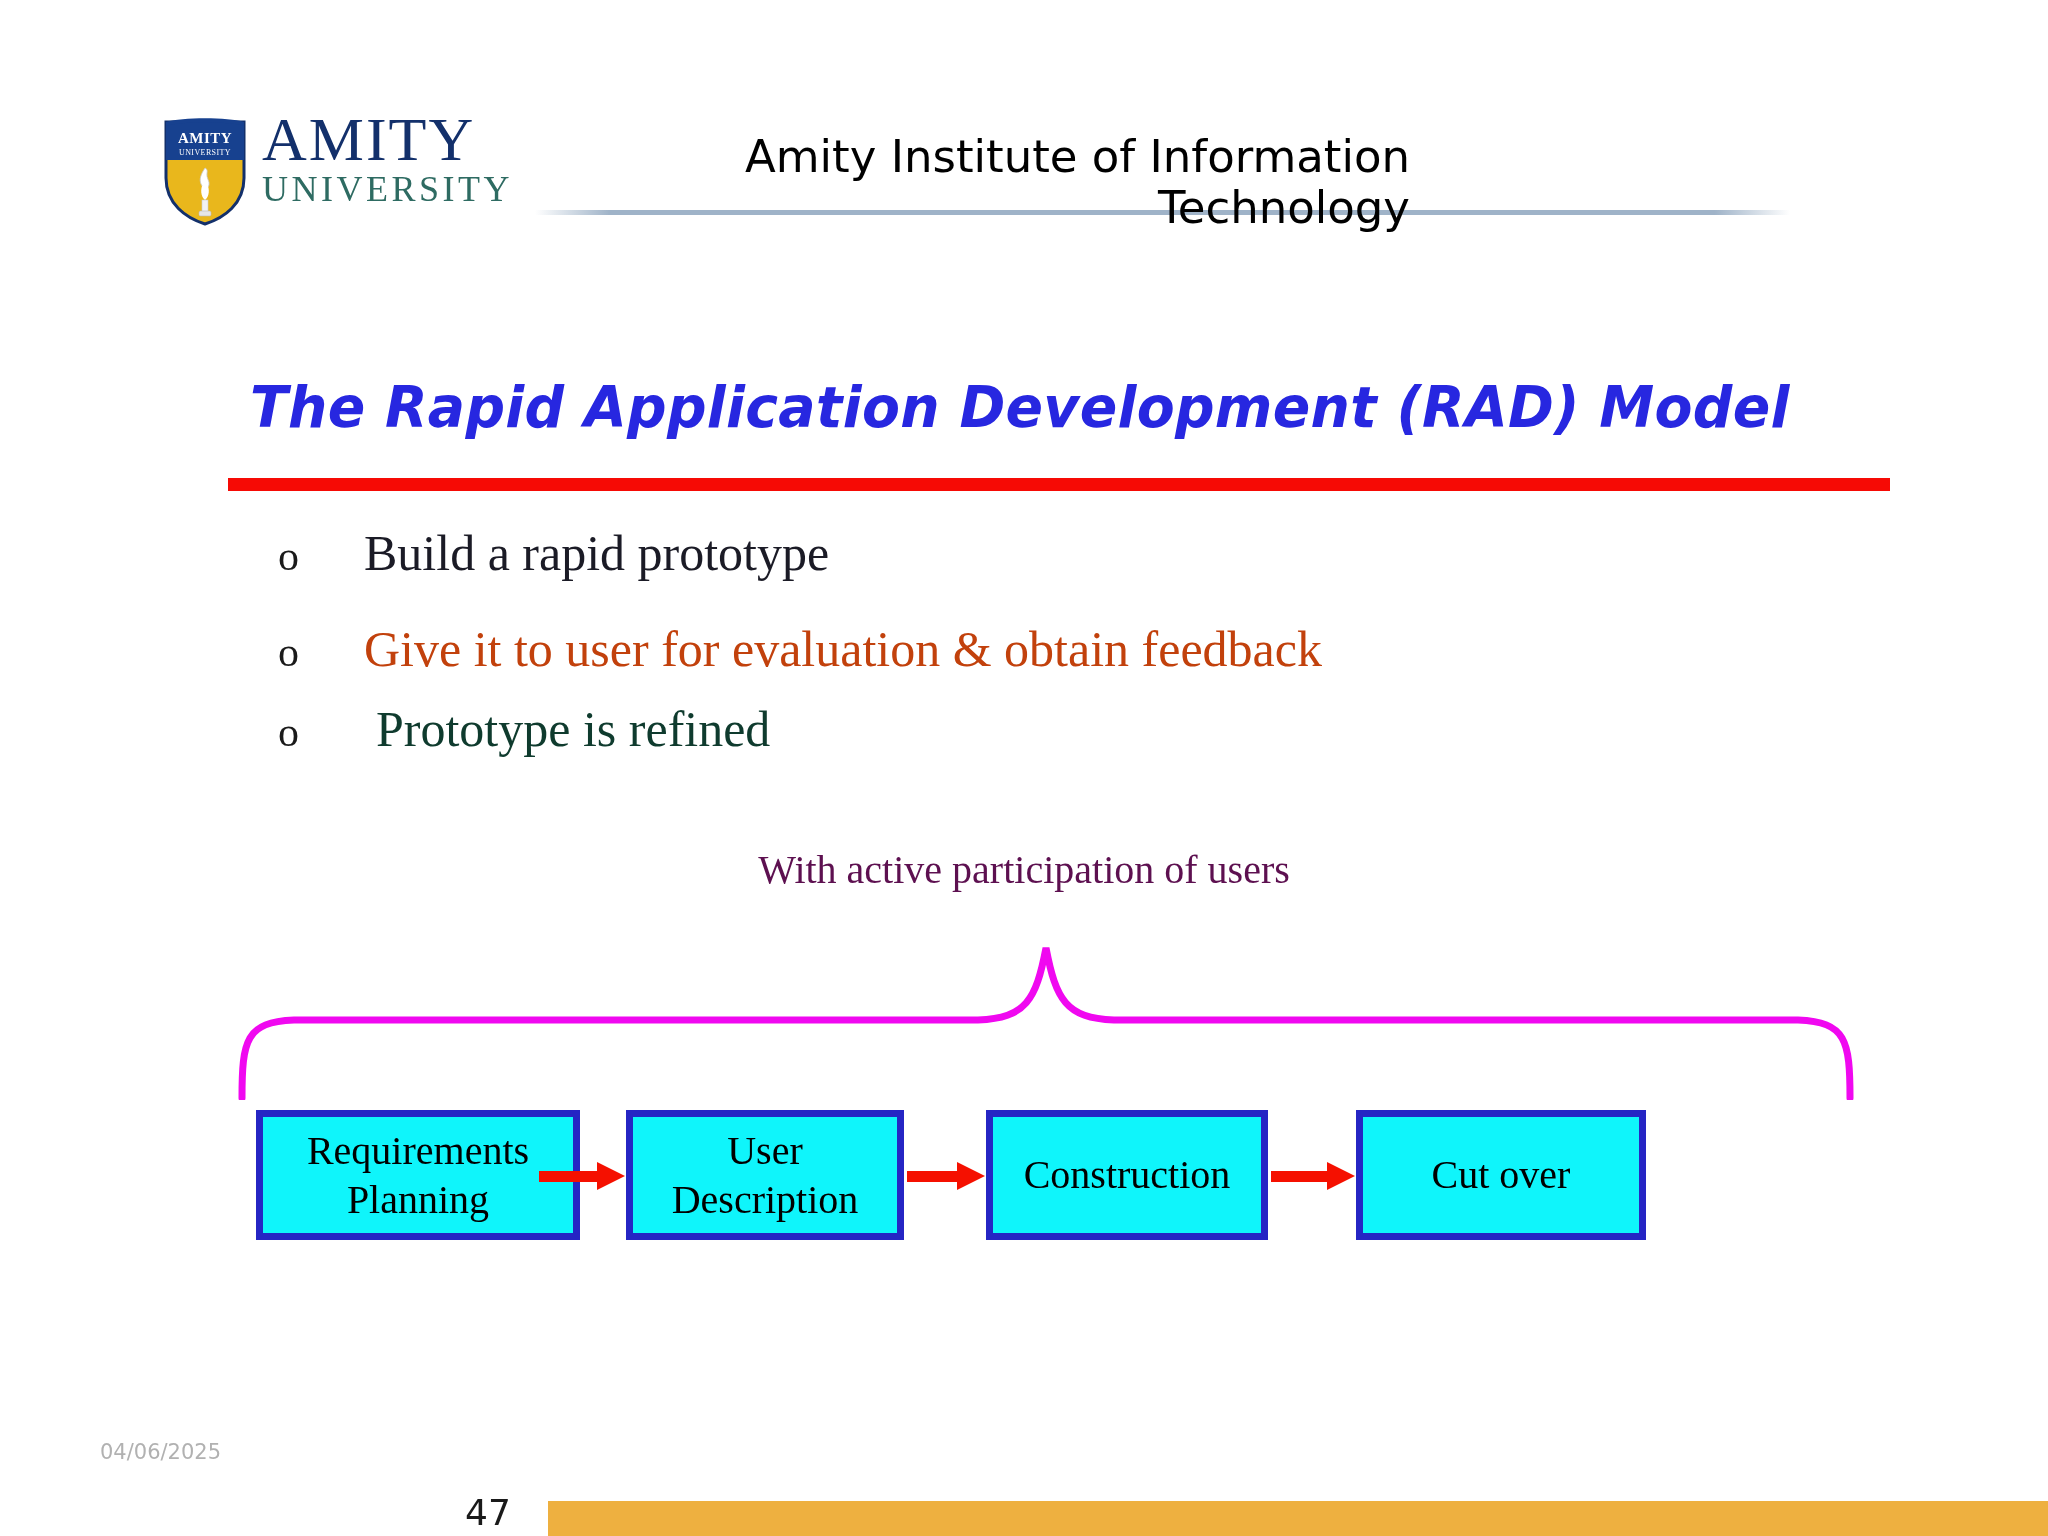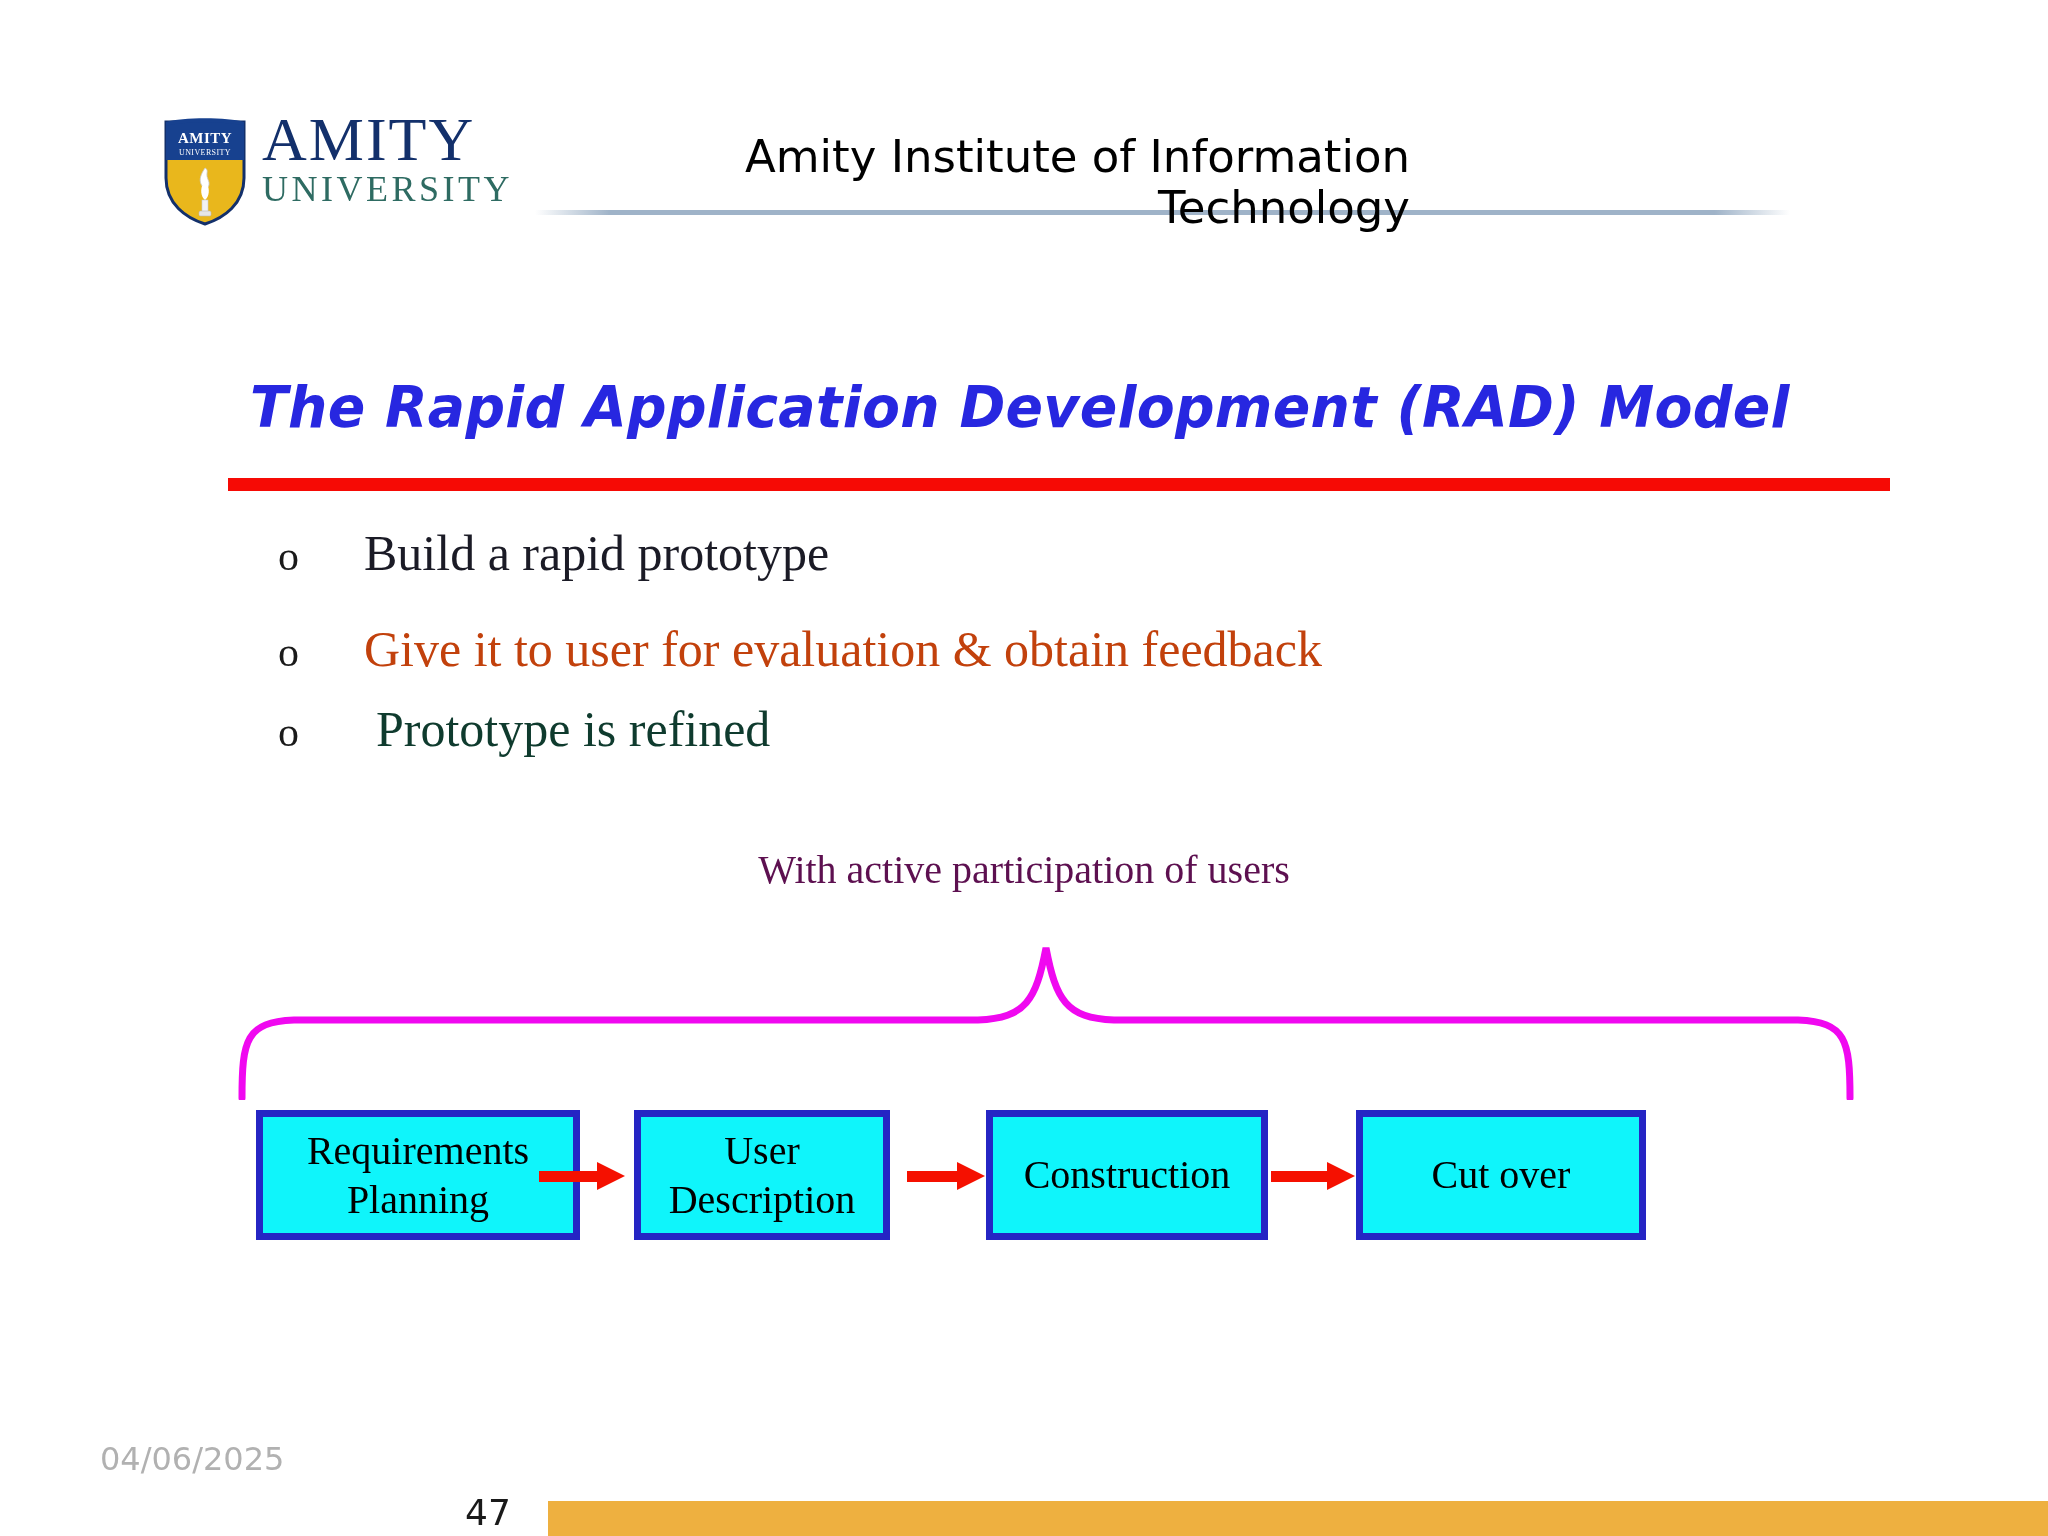--- a/index.html
+++ b/index.html
@@ -179,21 +179,21 @@
     align-items: center;
     justify-content: center;
     font-family: "Liberation Serif", serif;
     font-size: 40px;
     color: #000000;
     line-height: 1.18;
     text-align: center;
   }
   .flow-box .line2 { margin-top: 2px; }
   .box-1 { left: 0px;    width: 324px; }
-  .box-2 { left: 370px;  width: 256px; margin-left: 8px; }
+  .box-2 { left: 370px;  width: 278px; }
   .box-3 { left: 730px;  width: 282px; }
   .box-4 { left: 1100px; width: 290px; }
 
   .flow-arrow {
     position: absolute;
     top: 57px;
     height: 18px;
   }
   .flow-arrow .shaft {
     position: absolute;
@@ -217,21 +217,21 @@
   .arrow-2 .shaft { width: 50px; }
   .arrow-3 { left: 1015px; width: 84px; }
   .arrow-3 .shaft { width: 56px; }
 
   
   .footer-date {
     position: absolute;
     left: 100px;
     top: 1440px;
     font-family: "DejaVu Sans", sans-serif;
-    font-size: 32px;
+    font-size: 21px;
     color: #b1b1b1;
   }
   .footer-pageno {
     position: absolute;
     left: 465px;
     top: 1492px;
     font-family: "DejaVu Sans", sans-serif;
     font-size: 36px;
     color: #1a1a1a;
   }

